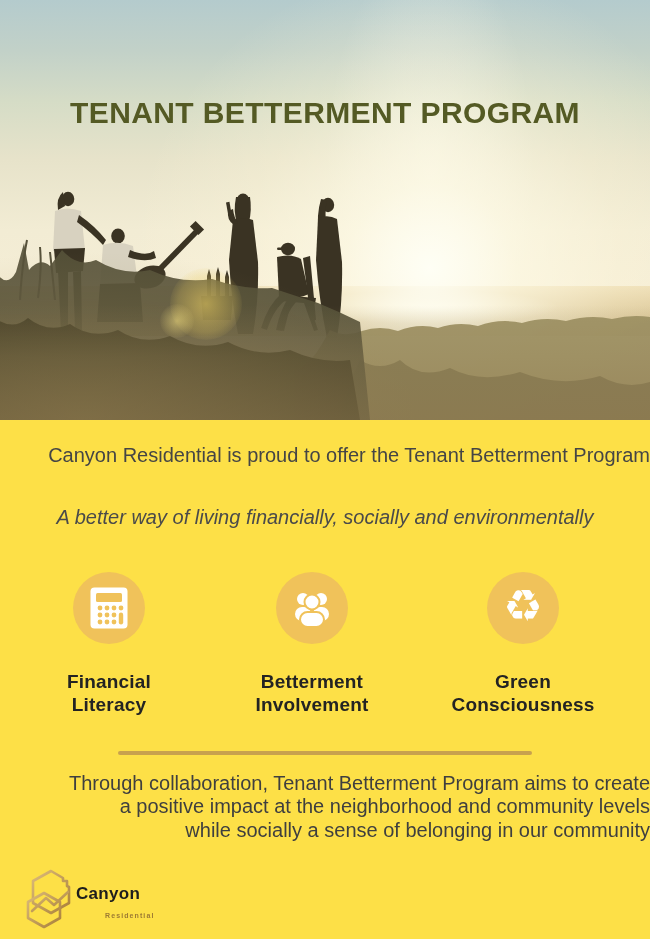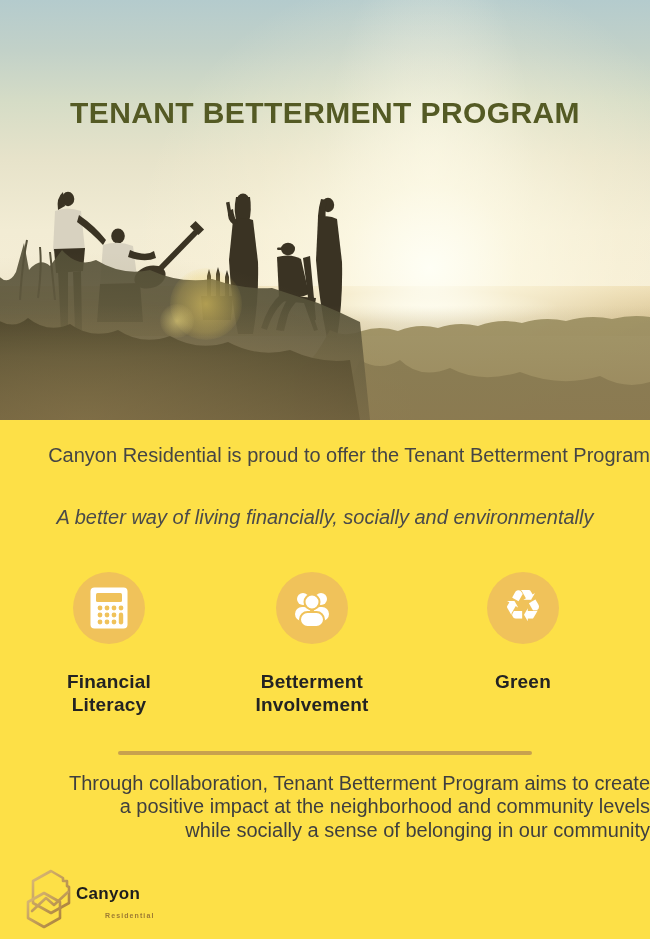--- a/index.html
+++ b/index.html
@@ -179,20 +179,21 @@
       <div>Involvement</div>
     </div>
   </div>
 
   <div class="feature f2">
     <div class="circle">
       <span class="recycle-glyph">♻</span>
     </div>
     <div class="feature-label">
       <div>Green</div>
+      <div>Consciousness</div>
     </div>
   </div>
 
   <div class="divider"></div>
   <div class="closing">
     <div>Through collaboration, Tenant Betterment Program aims to create</div>
     <div>a positive impact at the neighborhood and community levels</div>
     <div>while socially a sense of belonging in our community</div>
   </div>
 

